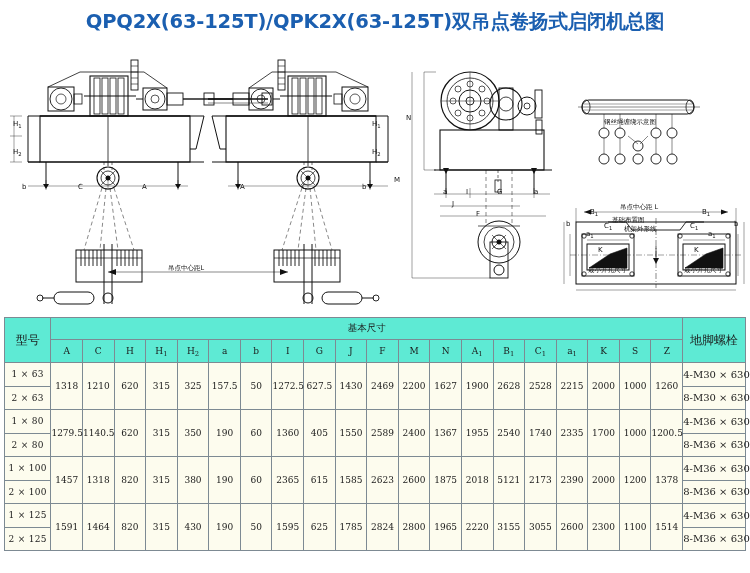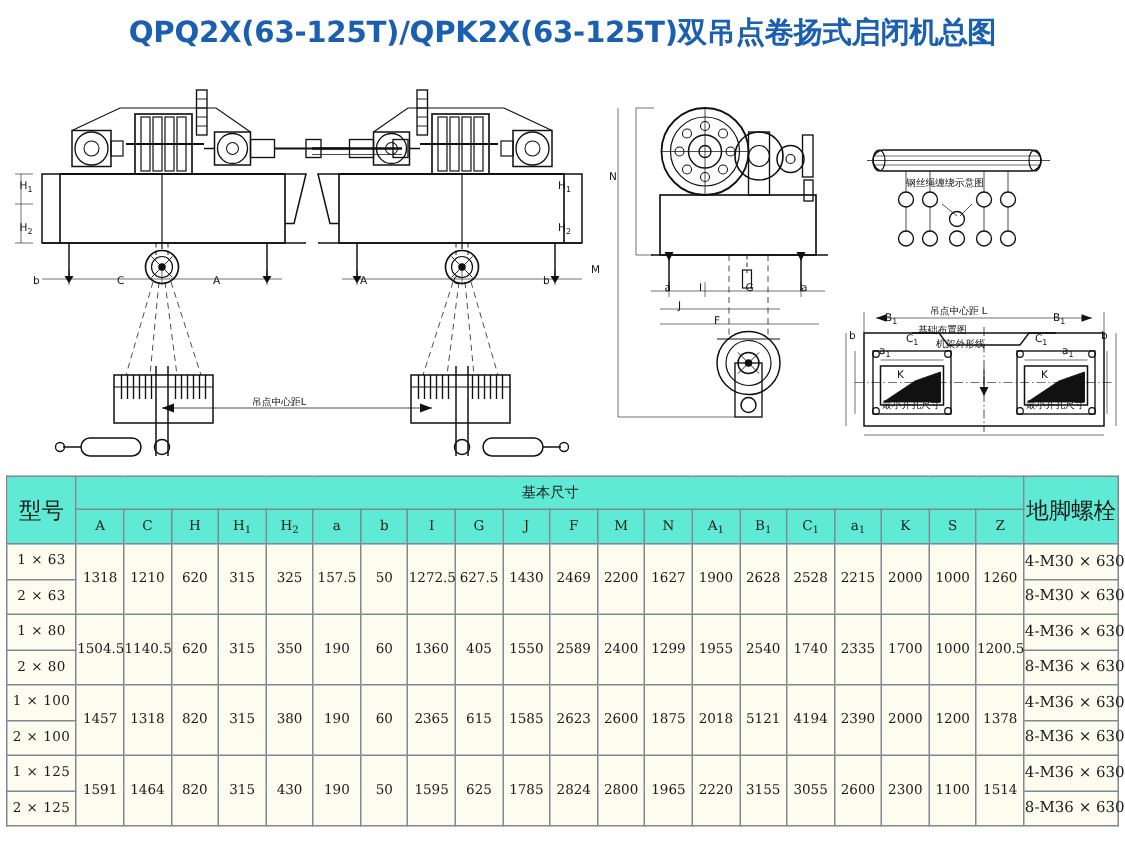--- a/index.html
+++ b/index.html
@@ -63,21 +63,21 @@
     font-weight: normal;
     color: #1a1a1a;
     padding: 0;
   }
   #spec-table thead th {
     background: #5eead4;
     font-size: 9px;
     height: 23px;
   }
   #spec-table thead th.grouptitle { height: 22px; font-size: 9.5px; }
-  #spec-table thead th.sidehead { font-size: 15px; }
+  #spec-table thead th.sidehead { font-size: 12px; }
   #spec-table tbody td {
     background: #fdfcee;
     font-size: 9px;
     height: 23.5px;
   }
   #spec-table tbody td.model { font-size: 9px; letter-spacing: 0.3px; }
   #spec-table tbody td.bolt { font-size: 10px; white-space: nowrap; }
   sub { font-size: 75%; vertical-align: baseline; position: relative; top: 2px; }
 </style>
 </head>
@@ -463,33 +463,33 @@
         <td rowspan="2">1260</td>
         <td class="bolt">4-M30 × 630</td>
       </tr>
       <tr>
         <td class="model">2 × 63</td>
         <td class="bolt">8-M30 × 630</td>
       </tr>
 
       <tr>
         <td class="model">1 × 80</td>
-        <td rowspan="2">1504.5</td>
+        <td rowspan="2">1279.5</td>
         <td rowspan="2">1140.5</td>
         <td rowspan="2">620</td>
         <td rowspan="2">315</td>
         <td rowspan="2">350</td>
         <td rowspan="2">190</td>
         <td rowspan="2">60</td>
         <td rowspan="2">1360</td>
         <td rowspan="2">405</td>
         <td rowspan="2">1550</td>
         <td rowspan="2">2589</td>
         <td rowspan="2">2400</td>
-        <td rowspan="2">1299</td>
+        <td rowspan="2">1367</td>
         <td rowspan="2">1955</td>
         <td rowspan="2">2540</td>
         <td rowspan="2">1740</td>
         <td rowspan="2">2335</td>
         <td rowspan="2">1700</td>
         <td rowspan="2">1000</td>
         <td rowspan="2">1200.5</td>
         <td class="bolt">4-M36 × 630</td>
       </tr>
       <tr>
@@ -507,21 +507,21 @@
         <td rowspan="2">190</td>
         <td rowspan="2">60</td>
         <td rowspan="2">2365</td>
         <td rowspan="2">615</td>
         <td rowspan="2">1585</td>
         <td rowspan="2">2623</td>
         <td rowspan="2">2600</td>
         <td rowspan="2">1875</td>
         <td rowspan="2">2018</td>
         <td rowspan="2">5121</td>
-        <td rowspan="2">4194</td>
+        <td rowspan="2">2173</td>
         <td rowspan="2">2390</td>
         <td rowspan="2">2000</td>
         <td rowspan="2">1200</td>
         <td rowspan="2">1378</td>
         <td class="bolt">4-M36 × 630</td>
       </tr>
       <tr>
         <td class="model">2 × 100</td>
         <td class="bolt">8-M36 × 630</td>
       </tr>

